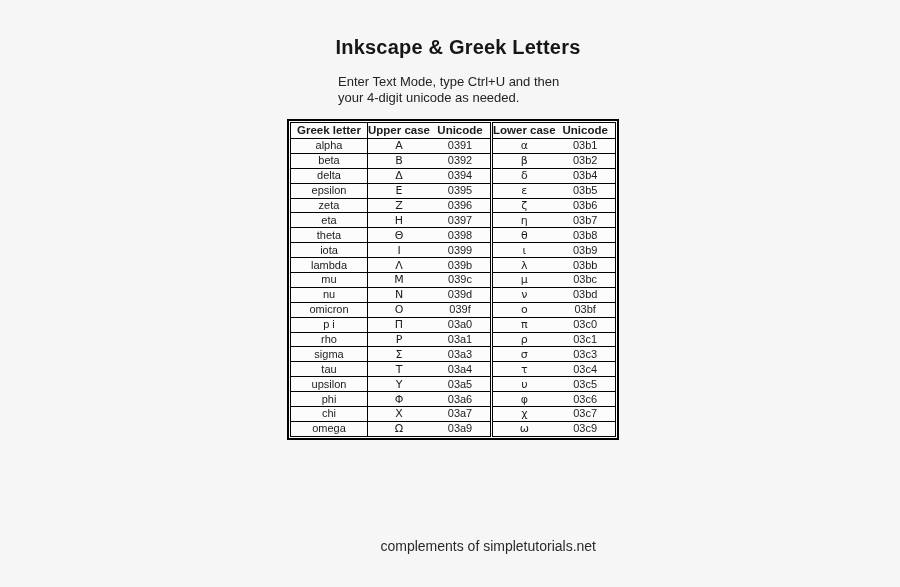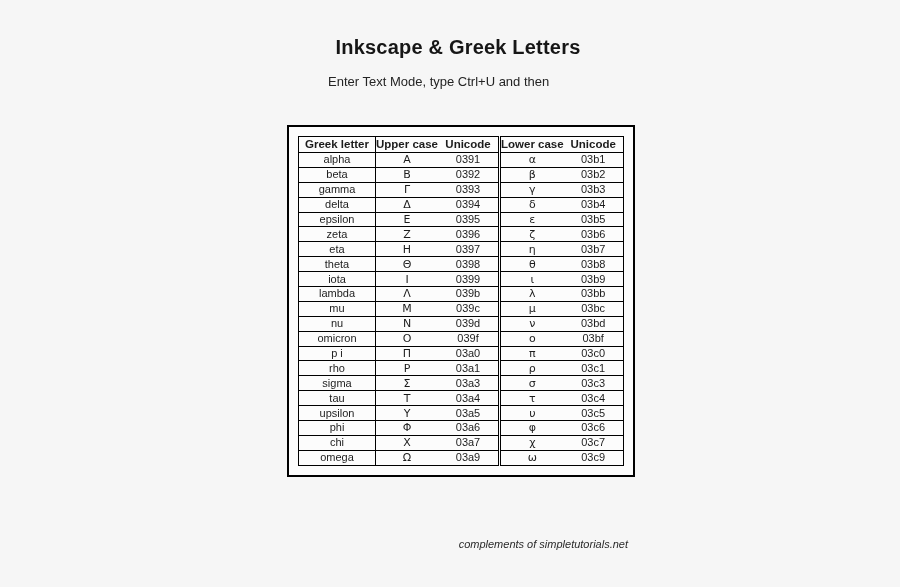--- a/index.html
+++ b/index.html
@@ -22,32 +22,32 @@
     width: 916px; 
     text-align: center;
     font-size: 20px;
     font-weight: bold;
     color: #161616;
     letter-spacing: 0.2px;
   }
   .subtitle {
     position: absolute;
     top: 74px;
-    left: 328px;
+    left: 338px;
     font-size: 13px;
     line-height: 15.5px;
     color: #242424;
   }
   .table-wrap {
     position: absolute;
-    top: 125px;
+    top: 119px;
     left: 287px;
     border: 2px solid #000;
     background: #fcfcfc;
-    padding: 9px;
+    padding: 1px;
   }
   table.greek {
     border-collapse: collapse;
     table-layout: fixed;
   }
   table.greek th,
   table.greek td {
     border: 1px solid #000;
     text-align: center;
     padding: 0;
@@ -69,33 +69,33 @@
   .c3 { width: 60px; border-left: none !important; }
   .c4 { width: 60px; border-left: 3px double #000 !important; border-right: none !important; }
   .c5 { width: 59px; border-left: none !important; }
   td.letter-cell {
     font-size: 12.5px;
     font-family: "DejaVu Sans", "Liberation Sans", sans-serif;
   }
   .footer-credit {
     position: absolute;
     top: 538px;
-    right: 272px;
-    font-size: 11px;
+    right: 304px;
+    font-size: 14px;
     color: #2a2a2a;
-    font-style: italic;
   }
 </style>
 </head>
 <body>
 
 <div class="page-title">Inkscape &amp; Greek Letters</div>
 
 <div class="subtitle">
   <div>Enter Text Mode, type Ctrl+U and then</div>
+  <div>your 4-digit unicode as needed.</div>
 </div>
 
 <div class="table-wrap">
   <table class="greek">
     <thead>
       <tr>
         <th class="c1">Greek letter</th>
         <th class="c2">Upper case</th>
         <th class="c3">Unicode</th>
         <th class="c4">Lower case</th>
@@ -111,27 +111,20 @@
           <td class="c5">03b1</td>
         </tr>
         <tr>
           <td class="c1">beta</td>
           <td class="c2 letter-cell">Β</td>
           <td class="c3">0392</td>
           <td class="c4 letter-cell">β</td>
           <td class="c5">03b2</td>
         </tr>
         <tr>
-          <td class="c1">gamma</td>
-          <td class="c2 letter-cell">Γ</td>
-          <td class="c3">0393</td>
-          <td class="c4 letter-cell">γ</td>
-          <td class="c5">03b3</td>
-        </tr>
-        <tr>
           <td class="c1">delta</td>
           <td class="c2 letter-cell">Δ</td>
           <td class="c3">0394</td>
           <td class="c4 letter-cell">δ</td>
           <td class="c5">03b4</td>
         </tr>
         <tr>
           <td class="c1">epsilon</td>
           <td class="c2 letter-cell">Ε</td>
           <td class="c3">0395</td>

